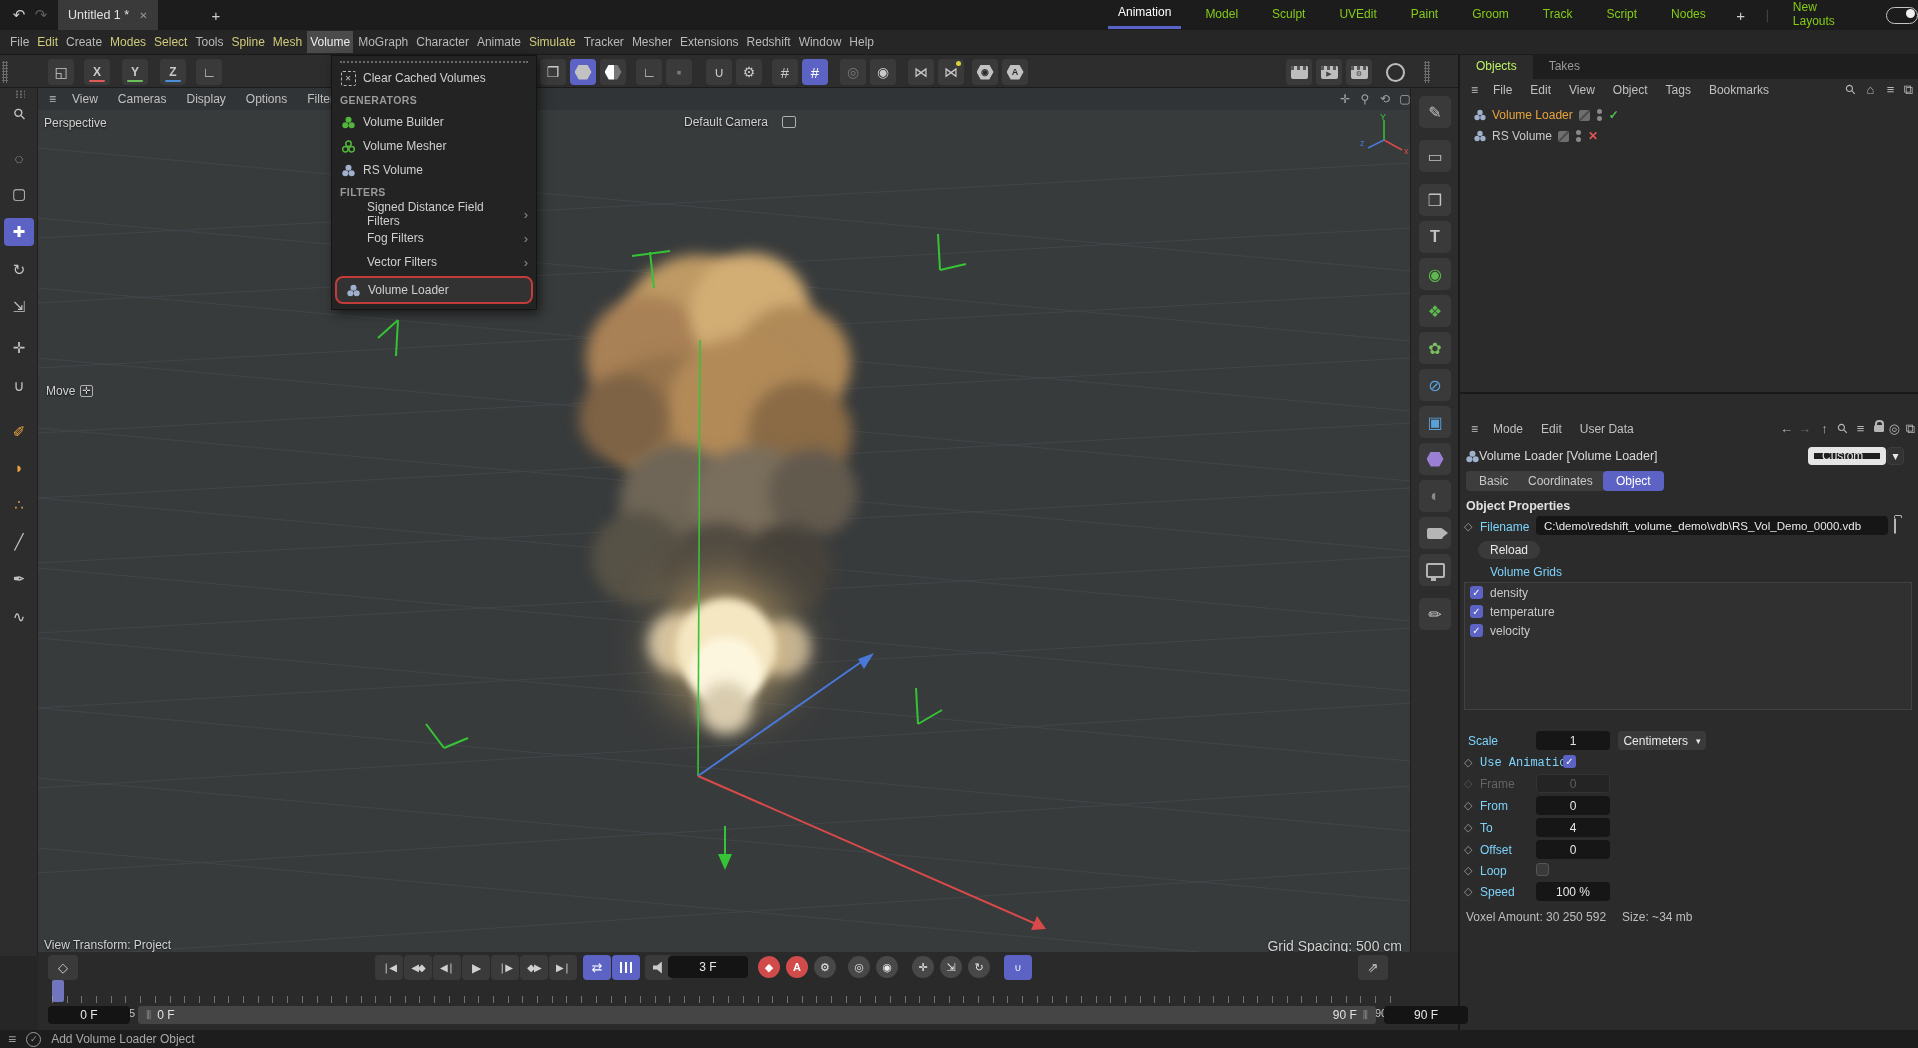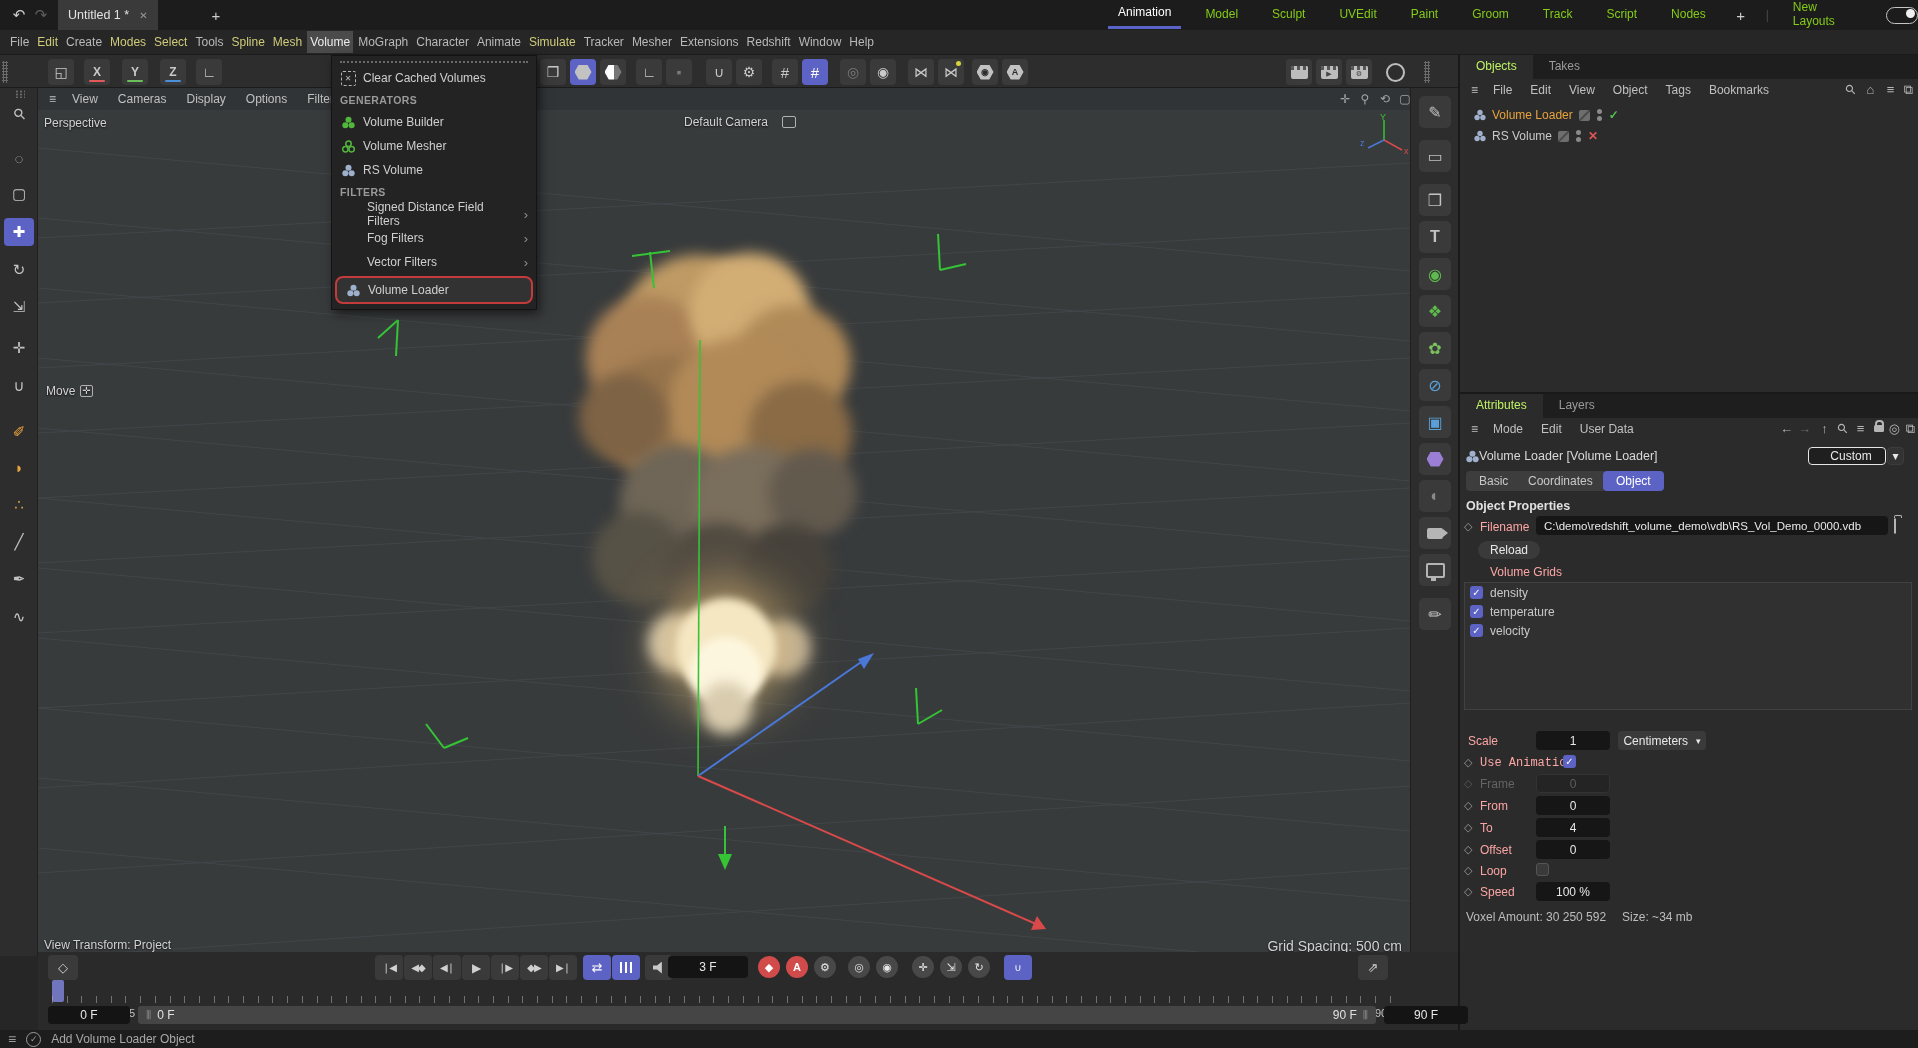--- a/index.html
+++ b/index.html
@@ -90,21 +90,21 @@
   .pmenu-item{padding:3px 8px;color:#c0c0c0;cursor:pointer;}
   .pic{position:absolute;top:3px;width:17px;height:17px;color:#b5b5b5;font-size:13px;display:flex;align-items:center;justify-content:center;cursor:pointer;}
   .obj-row{position:absolute;left:0;width:400px;height:20px;display:flex;align-items:center;gap:6px;padding-left:14px;box-sizing:border-box;}
   .dotpair{width:7px;display:flex;flex-direction:column;gap:2px;align-items:center;}
   .dotpair i{width:5px;height:5px;border-radius:50%;background:#8a8a8a;}
   .togsq{width:11px;height:11px;background:#6e6e6e;border-radius:2px;position:relative;overflow:hidden;}
   .togsq::after{content:"";position:absolute;left:-2px;top:4px;width:16px;height:1.5px;background:#4a4a4a;transform:rotate(-45deg);}
   .field{position:absolute;background:#161616;border-radius:4px;color:#e8e8e8;font-size:12px;display:flex;
          align-items:center;justify-content:center;box-sizing:border-box;}
   .field.dis{background:#242424;color:#5e5e5e;border:1px solid #333;}
-  .alabel{position:absolute;color:#fca5a5;font-size:12px;}
+  .alabel{position:absolute;color:#7dd3fc;font-size:12px;}
   .alabel.dis{color:#646464;}
   .adiamond{position:absolute;color:#9a9a9a;font-size:11px;}
   .stab{position:absolute;top:0;height:20px;background:#3d3d3d;border-radius:4px;color:#c9c9c9;display:flex;
         align-items:center;justify-content:center;font-size:12px;cursor:pointer;padding:0 13px;}
   .stab.active{background:#5c63c4;color:#fff;}
   .cb{position:absolute;width:13px;height:13px;border-radius:3px;background:#5c63c4;color:#fff;font-size:10px;
       display:flex;align-items:center;justify-content:center;cursor:pointer;}
   .cb.off{background:#3a3a3a;border:1px solid #555;box-sizing:border-box;}
   .folder{width:13px;height:10px;border:1.5px solid #b5b5b5;border-radius:2px;position:relative;}
   .folder::before{content:"";position:absolute;top:-4.5px;left:-1px;width:6px;height:2.5px;border:1.5px solid #b5b5b5;border-bottom:none;border-radius:2px 2px 0 0;}
@@ -574,24 +574,20 @@
       <span class="togsq"></span>
       <span class="dotpair">
           <i></i>
           <i></i>
         </span>
       <span style="color:#e05555;font-weight:bold;">✕</span>
     </div>
 
     <div class="r" style="left:0;top:337px;width:460px;height:2px;background:#191919;"></div>
 
-    <div class="ptabbar" style="top:339px;">
-      <span class="ptab active">Attributes</span>
-      <span class="ptab">Layers</span>
-    </div>
     <div class="pmenu" style="top:363px;">
       <span class="pmenu-item" style="padding:3px 5px;">≡</span>
       <span class="pmenu-item">Mode</span>
       <span class="pmenu-item">Edit</span>
       <span class="pmenu-item">User Data</span>
     </div>
     <span class="pic" style="left:318px;top:365px;">←</span>
     <span class="pic" style="left:336px;top:365px;color:#6a6a6a;">→</span>
     <span class="pic" style="left:356px;top:365px;">↑</span>
     <span class="pic" style="left:374px;top:365px;transform:rotate(-45deg);">⚲</span>
@@ -603,21 +599,21 @@
     <span class="pic" style="left:442px;top:365px;">⧉</span>
 
     <div class="r row" style="left:6px;top:394px;">
       <svg class="tri-slate" width="13" height="13" viewBox="0 0 12 12">
           <circle cx="6" cy="3.4" r="2.8"></circle>
           <circle cx="3.1" cy="8.5" r="2.8"></circle>
           <circle cx="8.9" cy="8.5" r="2.8"></circle>
         </svg>
       <span style="color:#d8d8d8;font-size:12.5px;">Volume Loader [Volume Loader]</span>
     </div>
-    <div class="field" style="left:348px;top:392px;width:78px;height:18px;justify-content:center;padding-left:8px;background:#1f1f1f;border:1px solid #e5e5e5;">
+    <div class="field" style="left:348px;top:392px;width:78px;height:18px;justify-content:flex-start;padding-left:8px;background:#1f1f1f;border:6px solid #e5e5e5;">
         <span>Custom</span>
       </div>
     <div class="field" style="left:427px;top:392px;width:17px;height:18px;background:#333;border:1px solid #3c3c3c;">
         <span>▾</span>
       </div>
 
     <div>
       <span class="stab" style="left:6px;top:416px;">Basic</span>
       <span class="stab" style="left:55px;top:416px;">Coordinates</span>
       <span class="stab active" style="left:143px;top:416px;">Object</span>

